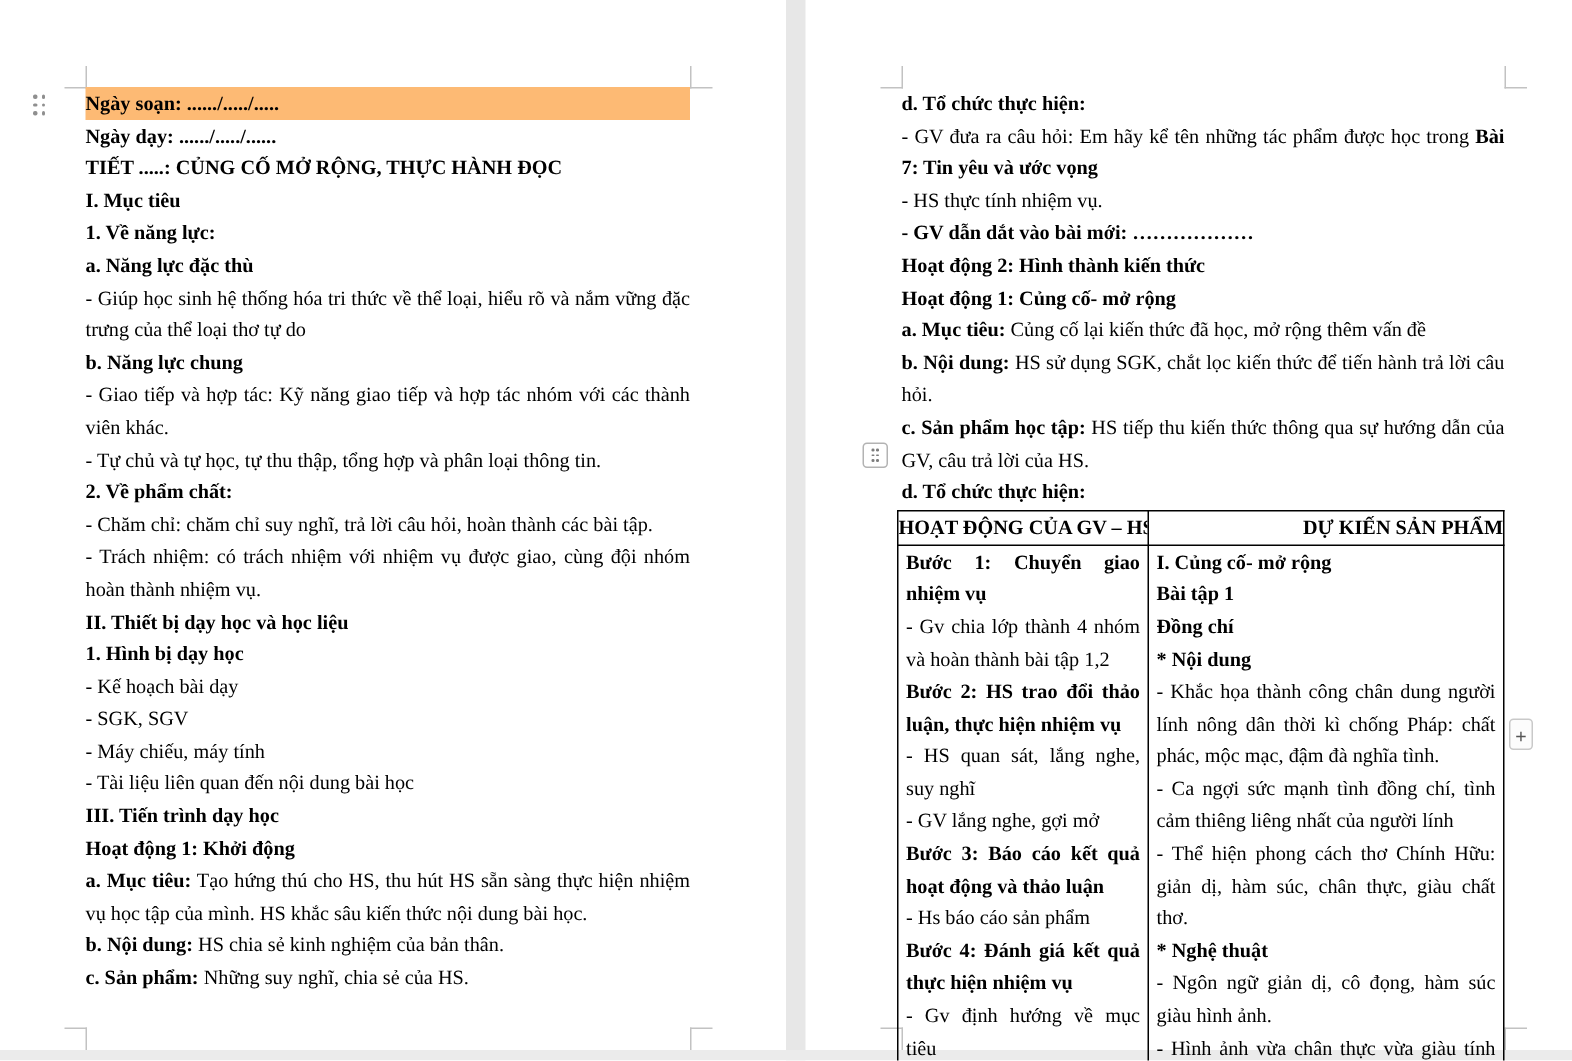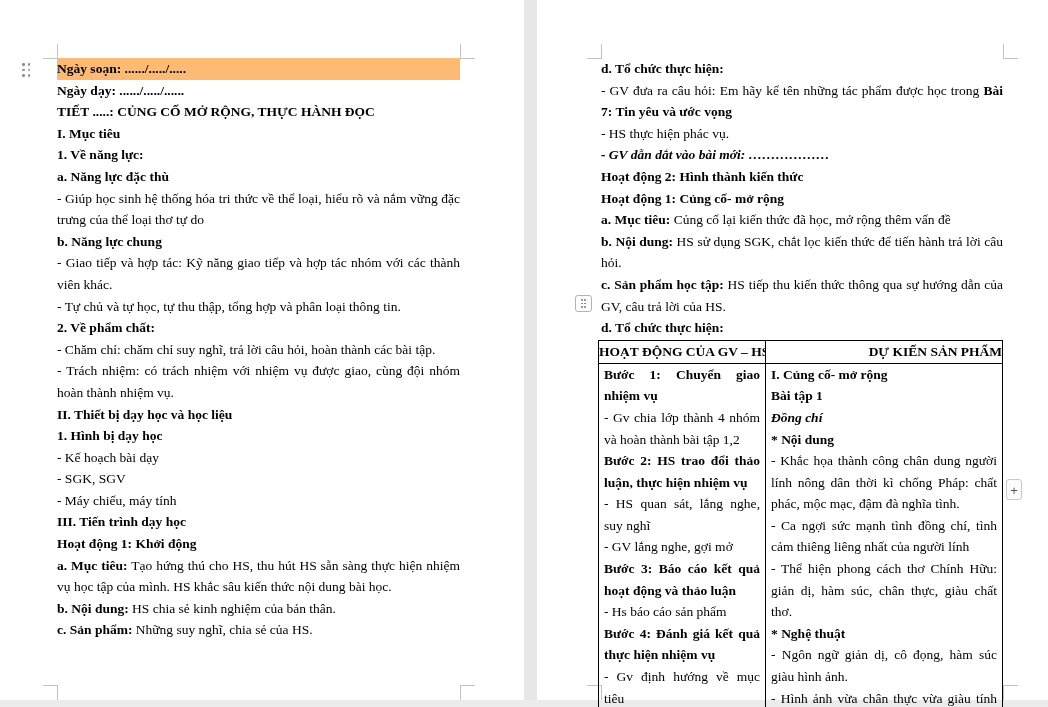--- a/index.html
+++ b/index.html
@@ -11,21 +11,21 @@
   }
   .page-gap{position:absolute;left:524px;top:0;width:13px;height:707px;background:#e7e7e7}
   .bottom-bar{position:absolute;left:0;top:700px;width:1048px;height:7px;background:#ebebeb}
 
   .page-content{position:absolute;top:58px}
   #page1-content{left:57px;width:403px}
   #page2-content{left:601px;width:402px}
 
   p.ln{margin:0;line-height:21.6px;text-align:justify}
   .b{font-weight:bold}
-  .bi{font-weight:bold;font-style:italic}
+  .bi{font-weight:bold;}
   .ctr{text-align:center}
   .hl{background:#fdba74}
   .sq{text-decoration-style:wavy;text-decoration-color:#ee4468;
       text-decoration-thickness:1.5px;text-underline-offset:3px}
 
   table{border-collapse:collapse;table-layout:fixed;width:405px;margin-left:-3px;margin-top:1px}
   th,td{border:1px solid #000}
   th{font-weight:bold;text-align:right;height:22px;line-height:22px;padding:0;overflow:hidden;white-space:nowrap}
   td{vertical-align:top;padding:0 5px 2px 5px}
   td p{margin:0;line-height:21.6px;text-align:justify}
@@ -89,20 +89,21 @@
   <p class="ln">- Giao tiếp và hợp tác: Kỹ năng giao tiếp và hợp tác nhóm với các thành viên khác.</p>
   <p class="ln">- Tự chủ và tự học, tự thu thập, tổng hợp và phân loại thông tin.</p>
   <p class="ln b">2. Về phẩm chất:</p>
   <p class="ln">- Chăm chỉ: chăm chỉ suy nghĩ, trả lời câu hỏi, hoàn thành các bài tập.</p>
   <p class="ln">- Trách nhiệm: có trách nhiệm với nhiệm vụ được giao, cùng đội nhóm hoàn thành nhiệm vụ.</p>
   <p class="ln"><span class="b">II. </span><span class="b sq">Thiết bị dạy học và học liệu</span></p>
   <p class="ln"><span class="b">1. </span><span class="b sq">Hình bị dạy học</span></p>
   <p class="ln">- Kế hoạch bài dạy</p>
   <p class="ln">- SGK, SGV</p>
   <p class="ln">- Máy chiếu, máy tính</p>
+  <p class="ln">- Tài liệu liên quan đến nội dung bài học</p>
   <p class="ln b">III. Tiến trình dạy học</p>
   <p class="ln b ctr">Hoạt động 1: Khởi động</p>
   <p class="ln"><span class="b">a. Mục tiêu:</span><span> Tạo hứng thú cho HS, thu hút HS sẵn sàng thực hiện nhiệm vụ học tập của mình. HS khắc sâu kiến thức nội dung bài học.</span></p>
   <p class="ln"><span class="b">b. Nội dung:</span><span> HS chia sẻ kinh nghiệm của bản thân.</span></p>
   <p class="ln"><span class="b">c. Sản phẩm:</span><span> Những suy nghĩ, chia sẻ của HS.</span></p>
 </div>
 
 <div id="table-move-handle">
   <div class="dots">
       <i></i>
@@ -110,21 +111,21 @@
       <i></i>
       <i></i>
       <i></i>
       <i></i>
     </div>
 </div>
 
 <div id="page2-content" class="page-content">
   <p class="ln b">d. Tổ chức thực hiện:</p>
   <p class="ln"><span>- GV đưa ra câu hỏi: Em hãy kể tên những tác phẩm được học trong </span><span class="b">Bài 7: Tin yêu và ước vọng</span></p>
-  <p class="ln">- HS thực hiện phác vụ.</p>
+  <p class="ln">- HS thực tính nhiệm vụ.</p>
   <p class="ln bi">- GV dẫn dắt vào bài mới: ………………</p>
   <p class="ln b ctr">Hoạt động 2: Hình thành kiến thức</p>
   <p class="ln b">Hoạt động 1: Củng cố- mở rộng</p>
   <p class="ln"><span class="b">a. Mục tiêu:</span><span> Củng cố lại kiến thức đã học, mở rộng thêm vấn đề</span></p>
   <p class="ln"><span class="b">b. Nội dung:</span><span> HS sử dụng SGK, chắt lọc kiến thức để tiến hành trả lời câu hỏi.</span></p>
   <p class="ln"><span class="b">c. Sản phẩm học tập:</span><span> HS tiếp thu kiến thức thông qua sự hướng dẫn của GV, câu trả lời của HS.</span></p>
   <p class="ln b">d. Tổ chức thực hiện:</p>
 
   <table>
     <colgroup>

